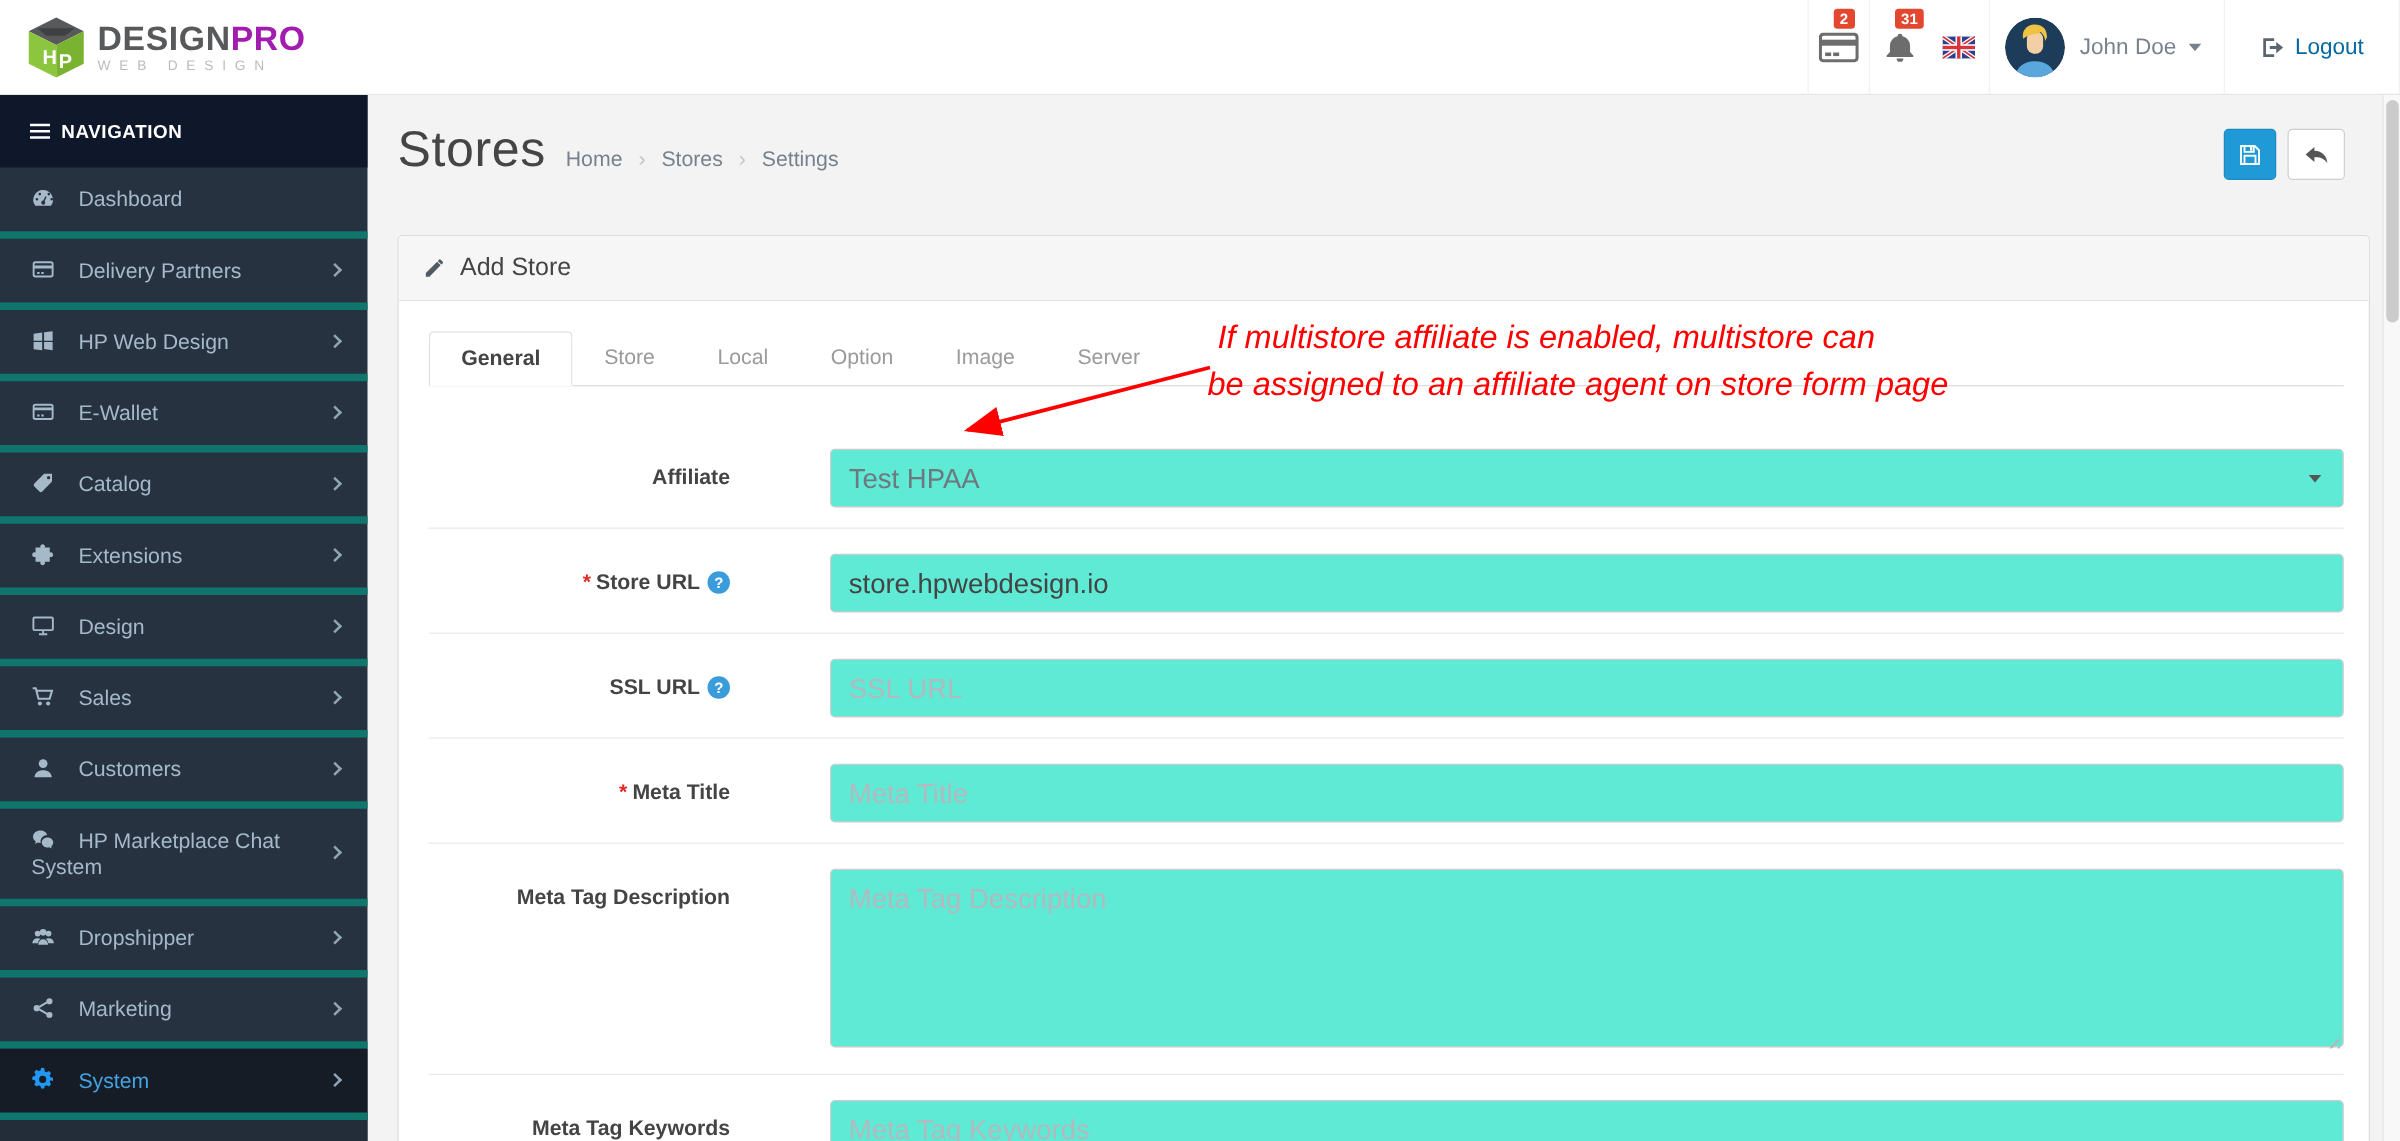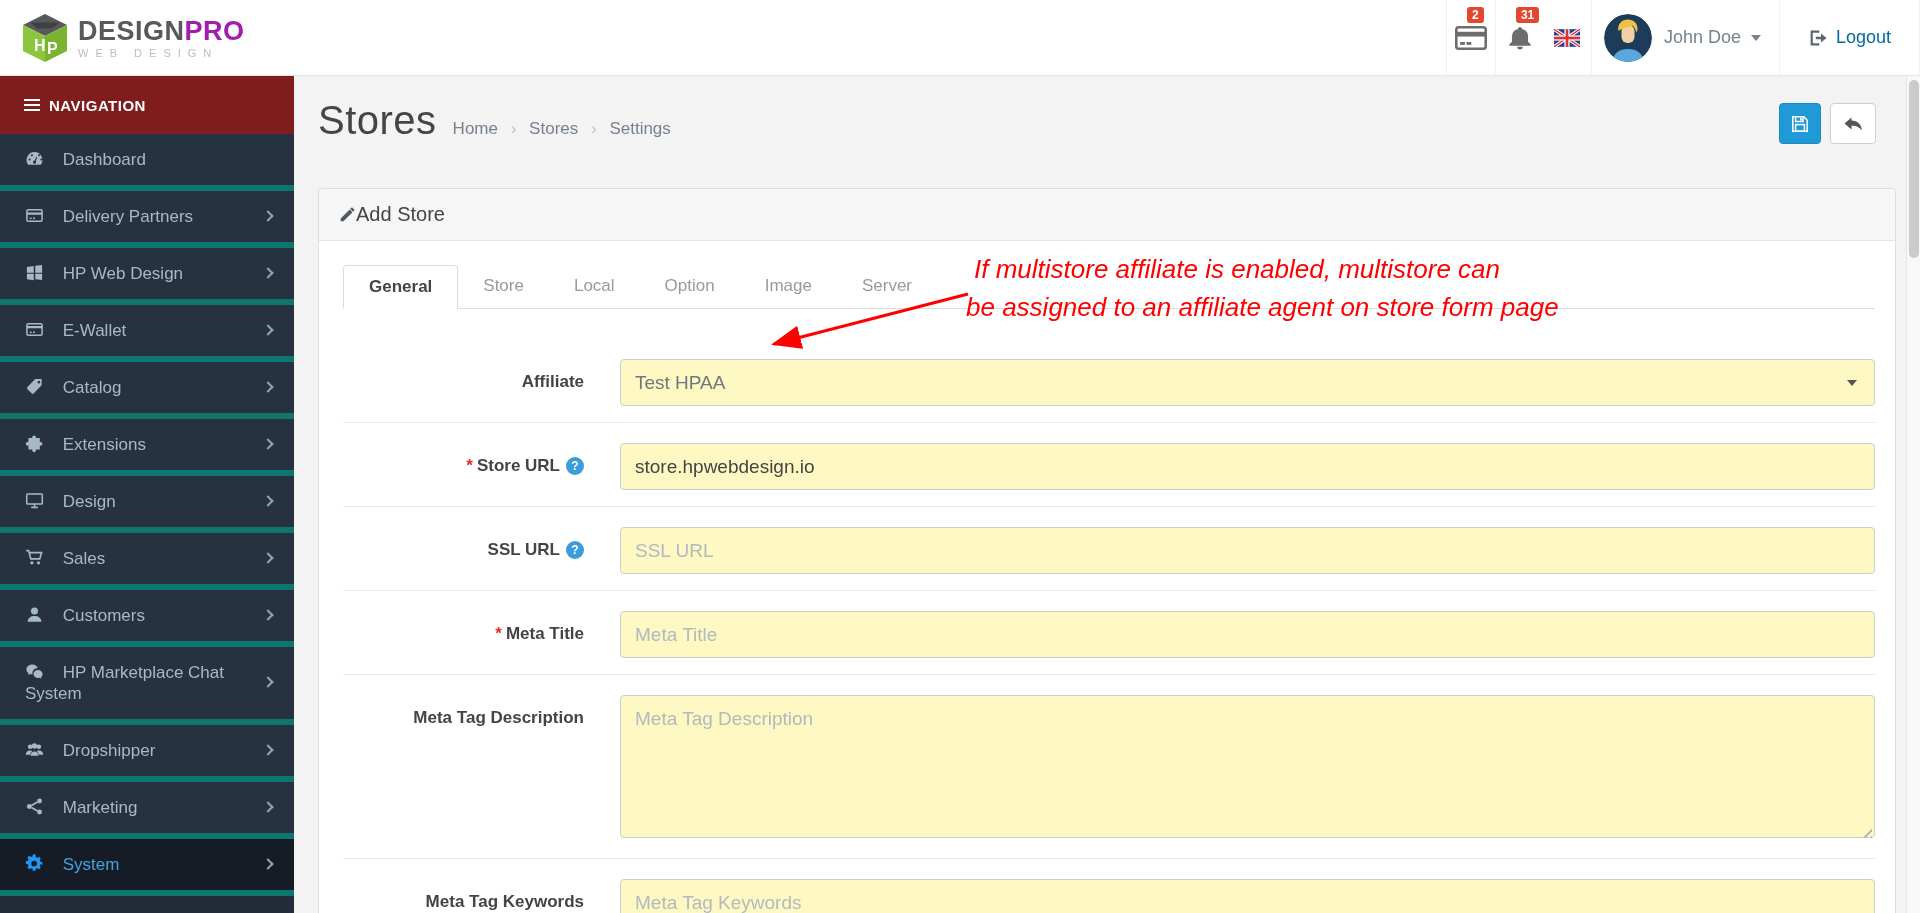--- a/index.html
+++ b/index.html
@@ -28,21 +28,21 @@
   .avatar { width:48px; height:48px; border-radius:50%; overflow:hidden; }
   .h-user-name { color:#76838f; font-size:18px; margin:0 10px 0 12px; }
   .caret-down { width:0; height:0; border-left:5px solid transparent;
     border-right:5px solid transparent; border-top:6px solid #76838f; }
   .h-logout { padding:0 28px; border-right:1px solid #f1f1f1; }
   .h-logout span { color:#0369a1; font-size:18px; margin-left:8px; }
 
   
   .sidebar { position:absolute; top:76px; left:0; width:294px; height:837px;
     background:#273240; z-index:30; }
-  .nav-header { height:58px; background:#7f1d1d; color:#fff; display:flex;
+  .nav-header { height:58px; background:#0f172a; color:#fff; display:flex;
     align-items:center; padding-left:24px; font-size:15px; font-weight:bold; letter-spacing:.5px; }
   .menu-icon { display:inline-block; margin-right:9px; }
   .menu-icon i { display:block; width:16px; height:2.5px; background:#fff; margin:2.5px 0; }
   .side-menu { list-style:none; }
   .side-menu li { position:relative; padding:15px 40px 15px 25px; color:#a6b9c8;
     font-size:17px; line-height:21px; border-bottom:6px solid #0f766e; cursor:pointer; }
   .side-menu li .mi { display:inline-block; vertical-align:-3px; margin-right:14px; }
   .side-chevron { position:absolute; right:22px; top:50%; width:8px; height:8px;
     margin-top:-5px; border-top:2px solid #90a4b4; border-right:2px solid #90a4b4;
     transform:rotate(45deg); }
@@ -69,43 +69,43 @@
   .btn-save { width:42px; height:41px; background:#1f9ad6; border:1px solid #1b8bc2;
     border-radius:4px; display:flex; align-items:center; justify-content:center; cursor:pointer; }
   .btn-back { width:46px; height:41px; background:#fff; border:1px solid #cfcfcf;
     border-radius:4px; margin-left:9px; display:flex; align-items:center; justify-content:center; cursor:pointer; }
 
   
   .panel { position:absolute; top:112px; left:24px; width:1578px; height:900px;
     background:#fff; border:1px solid #ddd; border-radius:4px; }
   .panel-heading { height:52px; background:#f6f6f6; border-bottom:1px solid #e4e4e4;
     border-radius:4px 4px 0 0; display:flex; align-items:center; padding-left:20px; }
-  .panel-heading .ph-title { font-size:20px; color:#444; }
+  .panel-heading .ph-title { font-size:20px; color:#444; margin-left:12px; }
   .panel-body { padding:24px 20px 0 24px; }
 
   .tab-strip { border-bottom:1px solid #ddd; display:flex; }
   .tab { padding:12px 25px; font-size:17px; color:#9a9a9a; line-height:18px;
     cursor:pointer; margin-bottom:-1px; }
   .tab.active { background:#fff; color:#444; font-weight:bold;
     border:1px solid #ddd; border-bottom:1px solid #fff; border-radius:4px 4px 0 0; }
 
   .form-group { display:flex; align-items:flex-start; padding:20px 0 16px;
-    border-bottom:1px solid #e9e9e9; }
+    border-bottom:1px solid #e9e9e9;gap:44px; }
   .form-group.first { padding-top:50px; }
   .form-group.last { border-bottom:none; }
   .col-label { width:241px; padding-right:0; text-align:right; padding-top:13px;
     font-size:17px; font-weight:bold; color:#444; }
   .req { color:#e02b27; margin-right:4px; }
   .help-badge { display:inline-block; width:18px; height:18px; border-radius:50%;
     background:#3b9cdb; color:#fff; font-size:12px; font-weight:bold; text-align:center;
     line-height:18px; margin-left:6px; vertical-align:1px; cursor:pointer; }
   .col-input { flex:1; margin-left:36px; position:relative; }
   .ctl { width:100%; height:47px; border:1px solid #ccc; border-radius:4px;
-    padding:0 14px; font-size:19px; font-family:"Liberation Sans", sans-serif;
-    color:#444; background:#fef9c3; outline:none; }
+    padding:0 14px; font-size:22px; font-family:"Liberation Sans", sans-serif;
+    color:#444; background:#5eead4; outline:none; }
   .ctl::placeholder { color:#b2b9bf; opacity:1; }
   .fake-select { display:flex; align-items:center; color:#6d7880; cursor:pointer; }
   .select-caret { position:absolute; right:18px; top:21px; width:0; height:0;
     border-left:5px solid transparent; border-right:5px solid transparent;
     border-top:6px solid #555; pointer-events:none; }
   .ta { height:143px; padding:12px 14px; resize:none; line-height:22px; }
   .resize-grip { position:absolute; right:3px; bottom:4px; width:13px; height:13px;
     background:repeating-linear-gradient(135deg, transparent 0 3px, #b7b7b7 3px 4.5px);
     clip-path:polygon(100% 0, 100% 100%, 0 100%); pointer-events:none; }
 

